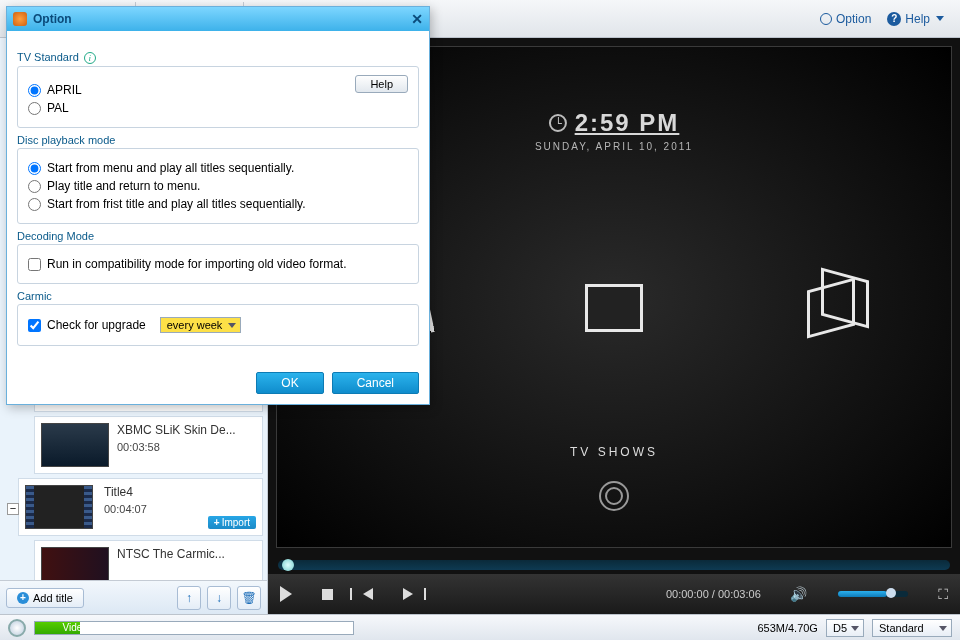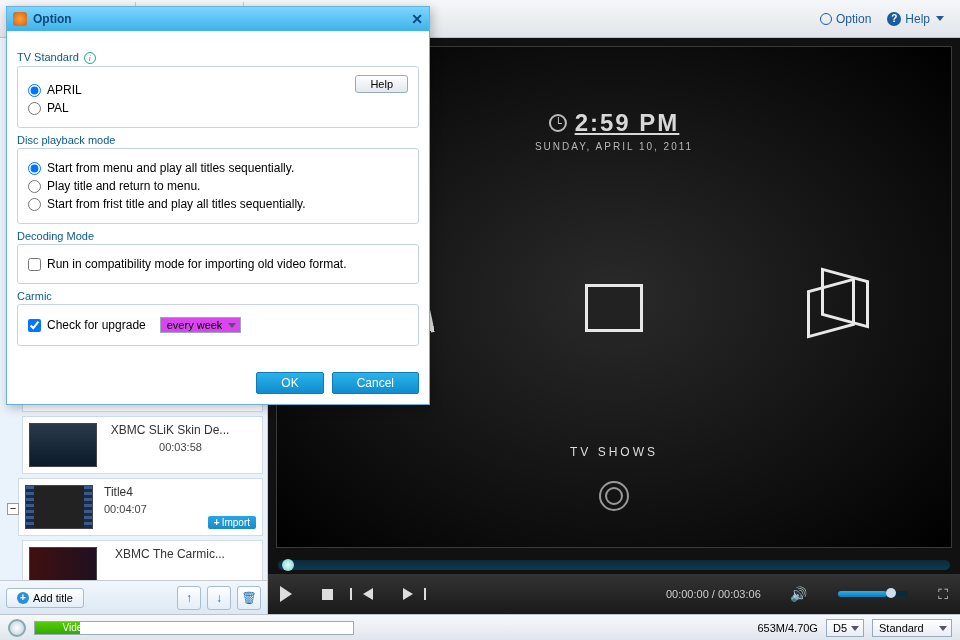--- a/index.html
+++ b/index.html
@@ -76,21 +76,21 @@
   }
   .clip-item {
     display: flex;
     gap: 8px;
     padding: 6px;
     background: #fff;
     border: 1px solid #d0dce8;
     margin-bottom: 4px;
     position: relative;
   }
-  .clip-item.indent { margin-left: 18px; text-align: center; }
+  .clip-item.indent { margin-left: 30px; }
   .clip-item.parent::before {
     content:"−";
     position:absolute;
     left:-12px;
     top:24px;
     width:10px;height:10px;
     border:1px solid #999;
     background:#fff;
     text-align:center;
     line-height:8px;
@@ -397,21 +397,21 @@
   .dlg-footer{
     display:flex;justify-content:flex-end;gap:8px;padding:6px 10px 10px;
   }
   .dlg-btn{
     background:linear-gradient(#2bb3ec,#0f8ccc);
     color:#fff;border:1px solid #0d7bb4;
     padding:3px 24px;font-size:12px;border-radius:2px;cursor:pointer;
   }
   .freq-combo{
     display:inline-flex;align-items:center;
-    border:1px solid #9ab;background:#d946ef;
+    border:1px solid #9ab;background:#fde047;
     padding:1px 18px 1px 6px;font-size:11px;
     position:relative;margin-left:8px;cursor:pointer;
   }
   .freq-combo::after{
     content:"";position:absolute;right:4px;top:5px;
     border-left:4px solid transparent;border-right:4px solid transparent;border-top:5px solid #556;
   }
 </style>
 </head>
 <body>
@@ -465,21 +465,21 @@
           <div class="clip-title">Title4</div>
           <div class="clip-time">00:04:07</div>
         </div>
         <span class="import-btn">
             <span>Import</span>
           </span>
       </div>
       <div class="clip-item indent">
         <div class="thumb" style="background:linear-gradient(90deg,#401010,#201020);"></div>
         <div class="clip-info">
-          <div class="clip-title">XBMC The Carmic...</div>
+          <div class="clip-title">NTSC The Carmic...</div>
         </div>
       </div>
     </div>
     <div class="left-footer">
       <div class="add-title-btn">
         <span class="plus-circle">+</span>
         <span>Add title</span>
       </div>
       <div class="spacer"></div>
       <div class="arrow-btn">

